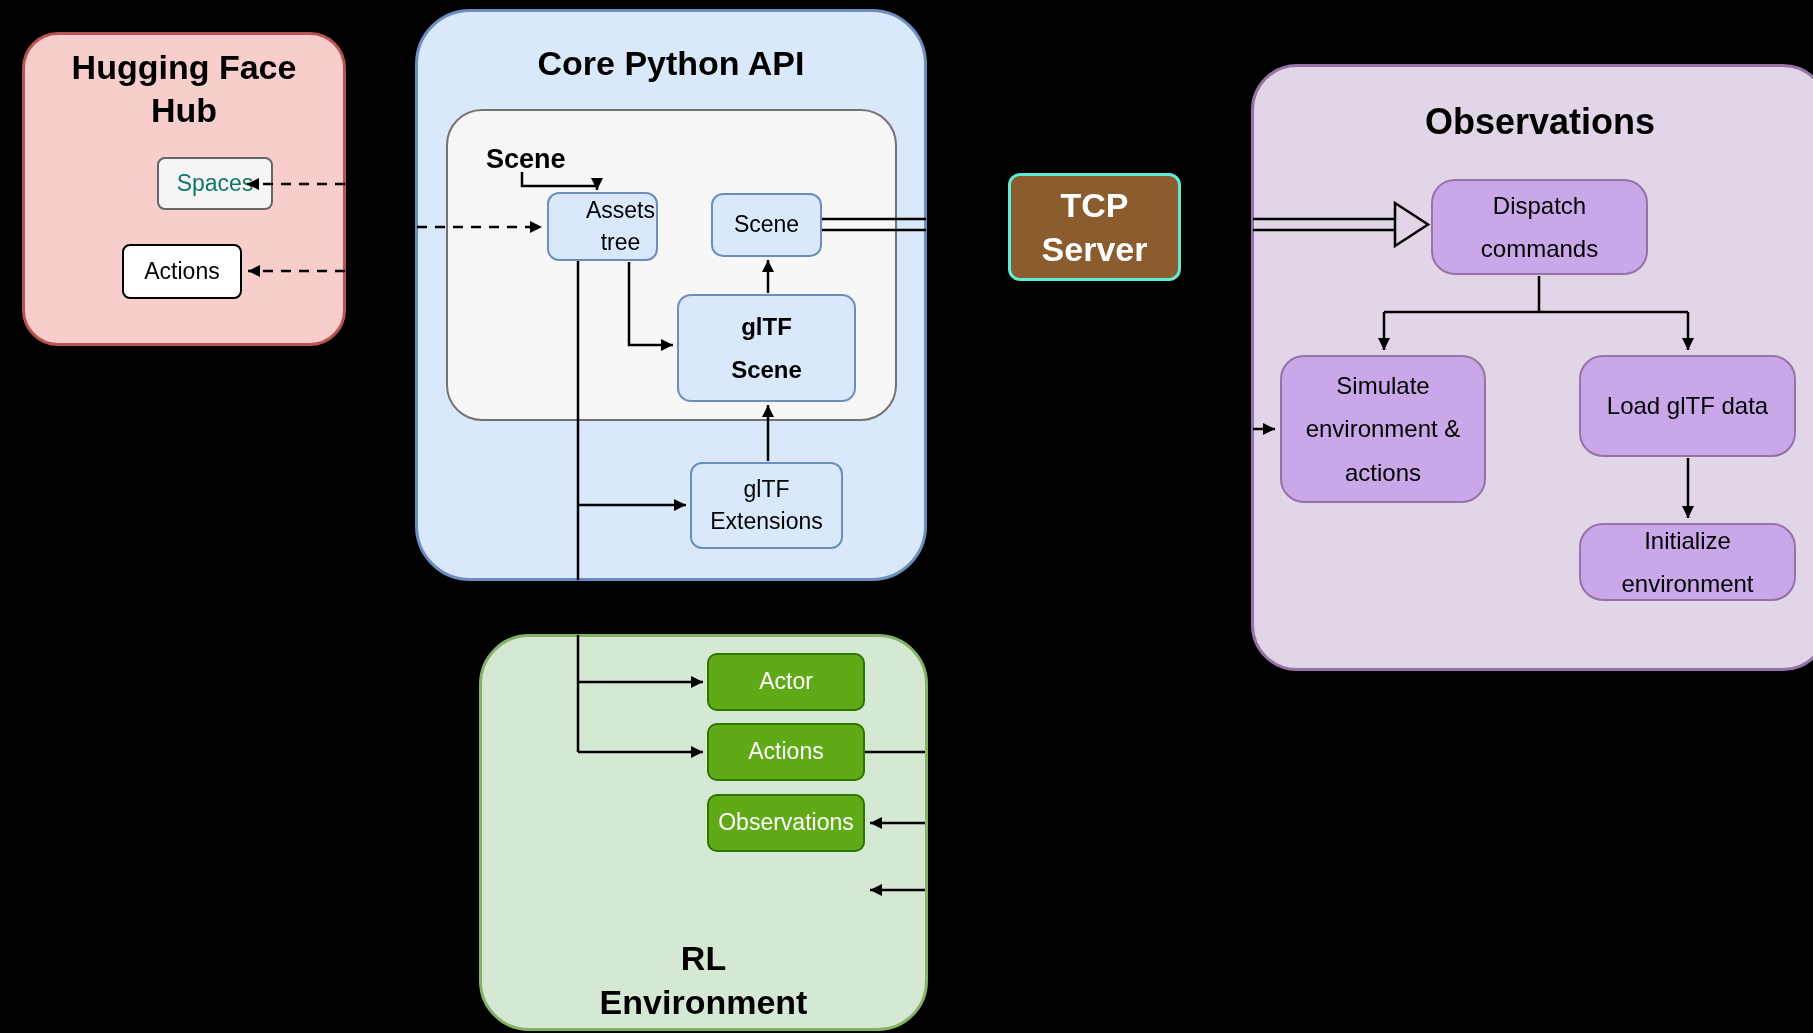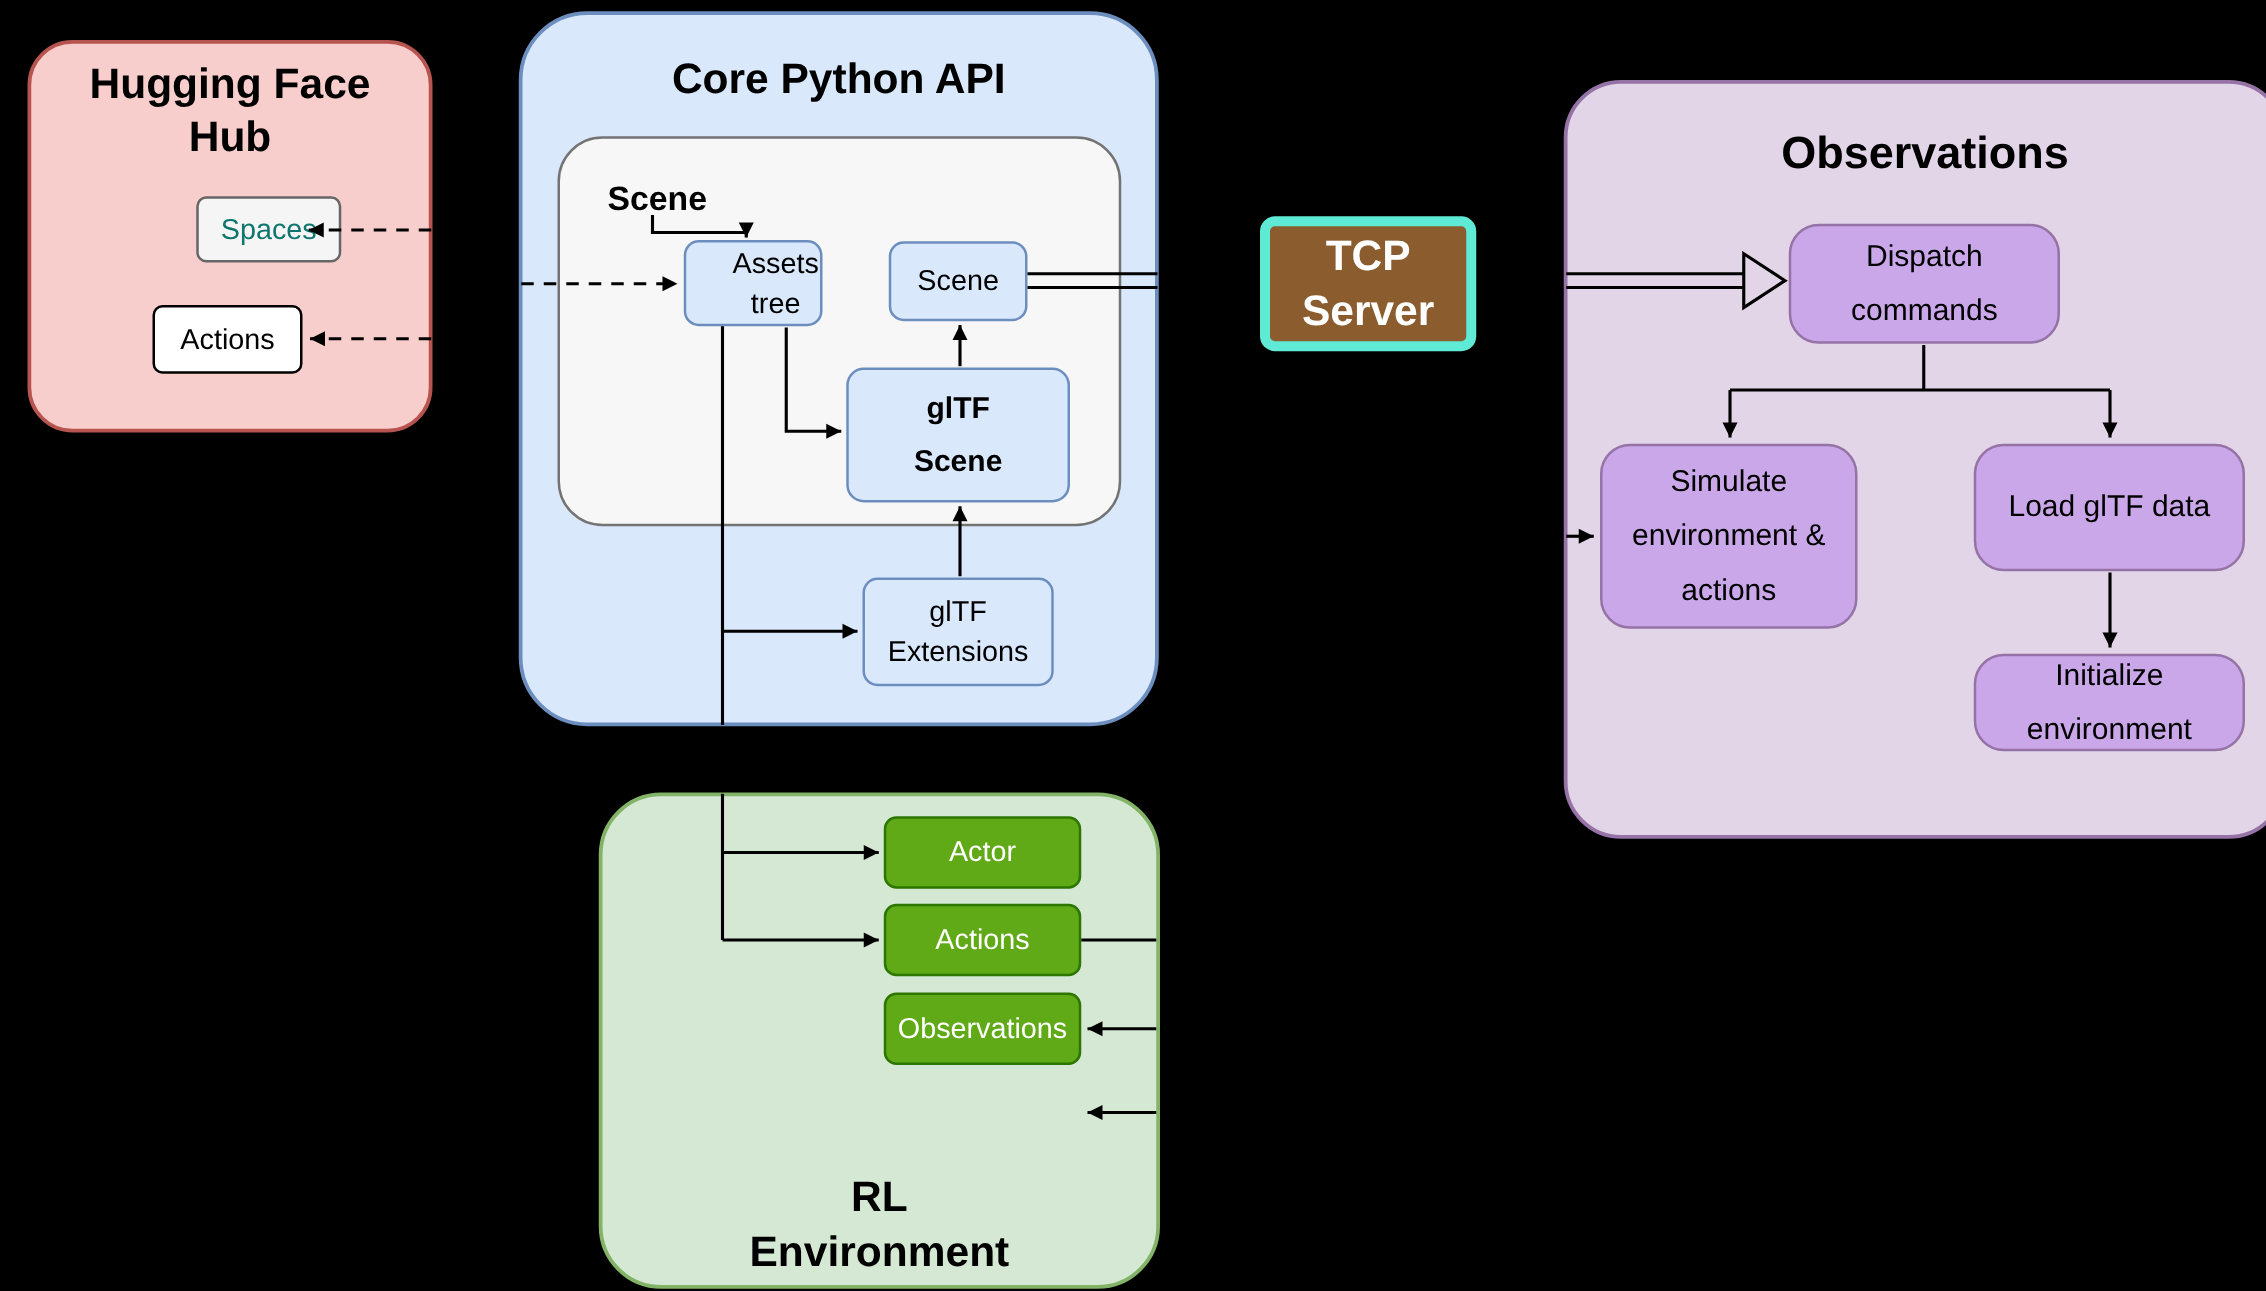--- a/index.html
+++ b/index.html
@@ -24,21 +24,21 @@
   .core-title { left: 399px; top: 44px; width: 512px; font-size: 34px; }
   .scene-group { left: 430px; top: 109px; width: 451px; height: 312px; background: #F7F7F7; border: 2px solid #737373; border-radius: 36px; }
   .scene-label { left: 470px; top: 144px; font-size: 27px; font-weight: bold; }
   .blue-node { background: #DAE8FC; border-width: 2px; border-color: #6C8EBF; border-radius: 12px; font-size: 23px; line-height: 1.35; }
   .assets-node { left: 531px; top: 192px; width: 111px; height: 69px; padding-left: 36px; }
   .engine-node { left: 695px; top: 193px; width: 111px; height: 64px; }
   .gltfscene-node { left: 661px; top: 294px; width: 179px; height: 108px; font-size: 24px; font-weight: bold; line-height: 1.8; border-radius: 14px; }
   .gltfext-node { left: 674px; top: 462px; width: 153px; height: 87px; }
 
   
-  .tcp-node { left: 992px; top: 173px; width: 173px; height: 108px; background: #8B5C2E; border: 8px solid #5eead4; border-radius: 12px; color: #fff; font-size: 34px; font-weight: bold; line-height: 1.3; }
+  .tcp-node { left: 992px; top: 173px; width: 173px; height: 108px; background: #8B5C2E; border: 3px solid #5eead4; border-radius: 12px; color: #fff; font-size: 34px; font-weight: bold; line-height: 1.3; }
 
   
   .integrations-box { left: 1235px; top: 64px; width: 578px; height: 607px; background: #E1D5E7; border: 3px solid #9673A6; border-radius: 46px; }
   .integrations-title { left: 1235px; top: 101px; width: 578px; font-size: 36px; }
   .purple-node { background: #C9A7E8; border-width: 2px; border-color: #9673A6; border-radius: 24px; font-size: 24px; line-height: 1.8; }
   .dispatch-node { left: 1415px; top: 179px; width: 217px; height: 96px; }
   .simulate-node { left: 1264px; top: 355px; width: 206px; height: 148px; }
   .loadgltf-node { left: 1563px; top: 355px; width: 217px; height: 102px; }
   .init-node { left: 1563px; top: 523px; width: 217px; height: 78px; }
 

